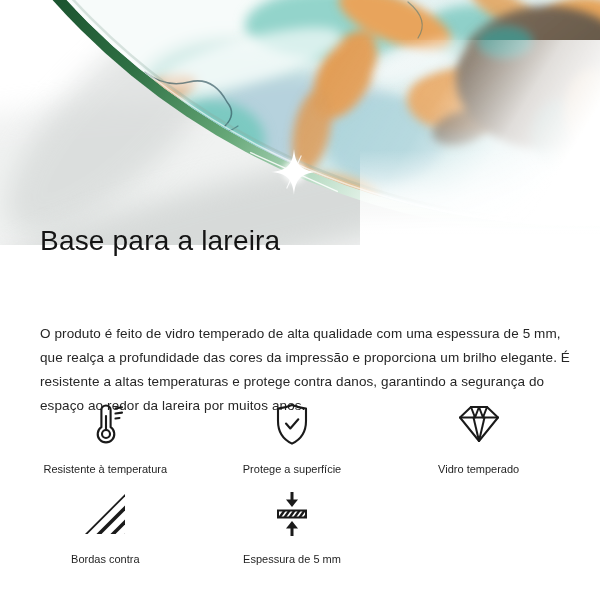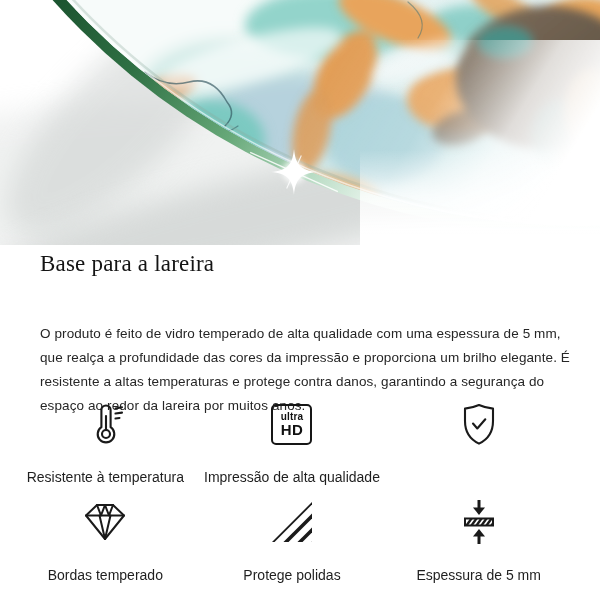--- a/index.html
+++ b/index.html
@@ -4,36 +4,36 @@
 <style>
   html,body{margin:0;padding:0;}
   body{
     width:600px;height:600px;position:relative;overflow:hidden;
     background:#ffffff;
     font-family:"Liberation Sans", sans-serif;
     -webkit-font-smoothing:antialiased;
   }
   .hero{position:absolute;left:0;top:0;width:600px;height:245px;}
   .heading{
-    position:absolute;left:40px;top:249px;
-    font-family:Liberation Serif, serif;
-    font-size:23px;line-height:30px;color:#141414;letter-spacing:.2px;
+    position:absolute;left:40px;top:226px;
+    font-family:Liberation Sans, sans-serif;
+    font-size:28px;line-height:30px;color:#141414;letter-spacing:.2px;
   }
   .description{
     position:absolute;left:40px;top:308px;width:530px;
     font-size:13.5px;line-height:24px;color:#262626;letter-spacing:.1px;
   }
   .features{
     position:absolute;left:12px;right:28px;top:398px;
     display:grid;grid-template-columns:repeat(3,1fr);row-gap:12px;
   }
   .feature{display:flex;flex-direction:column;align-items:center;}
   .icon-wrap{height:52px;display:flex;align-items:center;justify-content:center;}
   .feature .label{
-    margin-top:20px;font-size:14px;color:#1f1f1f;
+    margin-top:12px;font-size:11px;color:#1f1f1f;
     height:14px;line-height:14px;white-space:nowrap;
   }
   .uhd-box{
     width:37px;height:37px;border:2.5px solid #161616;border-radius:5px;
     display:flex;flex-direction:column;align-items:center;justify-content:center;
     color:#111;
   }
   .uhd-top{font-size:10px;font-weight:700;line-height:11px;letter-spacing:.2px;}
   .uhd-bottom{font-size:15px;font-weight:800;line-height:15px;letter-spacing:.3px;}
   .ic{display:block;}
@@ -176,71 +176,63 @@
         <circle cx="25" cy="34" r="4"></circle>
         <line x1="25" y1="30" x2="25" y2="16"></line>
         <line x1="34.5" y1="8.5" x2="41" y2="7.3"></line>
         <line x1="34.5" y1="13.5" x2="41" y2="12.6"></line>
         <line x1="34.5" y1="18.5" x2="38.5" y2="18"></line>
       </svg>
     </div>
     <div class="label">Resistente à temperatura</div>
   </div>
 
-  <div class="feature">
-    <div class="icon-wrap">
-      <div class="uhd-box">
-        <div class="uhd-top">ultra</div>
-        <div class="uhd-bottom">HD</div>
-      </div>
-    </div>
-    <div class="label">Impressão de alta qualidade</div>
-  </div>
 
   <div class="feature">
     <div class="icon-wrap">
       <svg class="ic" width="44" height="48" viewBox="0 0 44 48" fill="none" stroke="#1a1a1a" stroke-width="2.1" stroke-linecap="round" stroke-linejoin="round">
         <path d="M22 5 C27 7.2 31.8 8.2 36 8.6 V21 C36 32.6 30.5 39.6 22 43.6 C13.5 39.6 8 32.6 8 21 V8.6 C12.2 8.2 17 7.2 22 5 Z"></path>
         <path d="M16 23.5 l4.3 5 l8 -9.2"></path>
       </svg>
     </div>
+    <div class="label">Protege a superfície</div>
   </div>
 
   <div class="feature">
     <div class="icon-wrap">
       <svg class="ic" width="46" height="44" viewBox="0 0 46 44" fill="none" stroke="#1a1a1a" stroke-width="2" stroke-linecap="round" stroke-linejoin="round">
         <path d="M15 5 H31 L42 15.5 L23 39 L4 15.5 Z"></path>
         <line x1="4" y1="15.5" x2="42" y2="15.5"></line>
         <path d="M15 5 L19 15.5 L23 5 L27 15.5 L31 5"></path>
         <line x1="17.5" y1="15.5" x2="23" y2="39"></line>
         <line x1="28.5" y1="15.5" x2="23" y2="39"></line>
       </svg>
     </div>
-    <div class="label">Bordas temperado</div>
+    <div class="label">Vidro temperado</div>
   </div>
 
   <div class="feature">
     <div class="icon-wrap">
       <svg class="ic" width="44" height="44" viewBox="0 0 44 44">
         <defs>
             <clipPath id="triClip">
               <path d="M2 42 L42 2 L42 42 Z"></path>
             </clipPath>
           </defs>
         <g clip-path="url(#triClip)" stroke="#1a1a1a" stroke-width="3.6">
           <line x1="-4" y1="48" x2="48" y2="-4"></line>
           <line x1="3" y1="55" x2="55" y2="3"></line>
           <line x1="10" y1="62" x2="62" y2="10"></line>
           <line x1="17" y1="69" x2="69" y2="17"></line>
           <line x1="24" y1="76" x2="76" y2="24"></line>
           <line x1="31" y1="83" x2="83" y2="31"></line>
         </g>
       </svg>
     </div>
-    <div class="label">Protege polidas</div>
+    <div class="label">Bordas contra</div>
   </div>
 
   <div class="feature">
     <div class="icon-wrap">
       <svg class="ic" width="42" height="46" viewBox="0 0 42 46">
         <defs>
             <clipPath id="barClip">
               <rect x="7" y="19.5" width="28" height="7"></rect>
             </clipPath>
           </defs>

